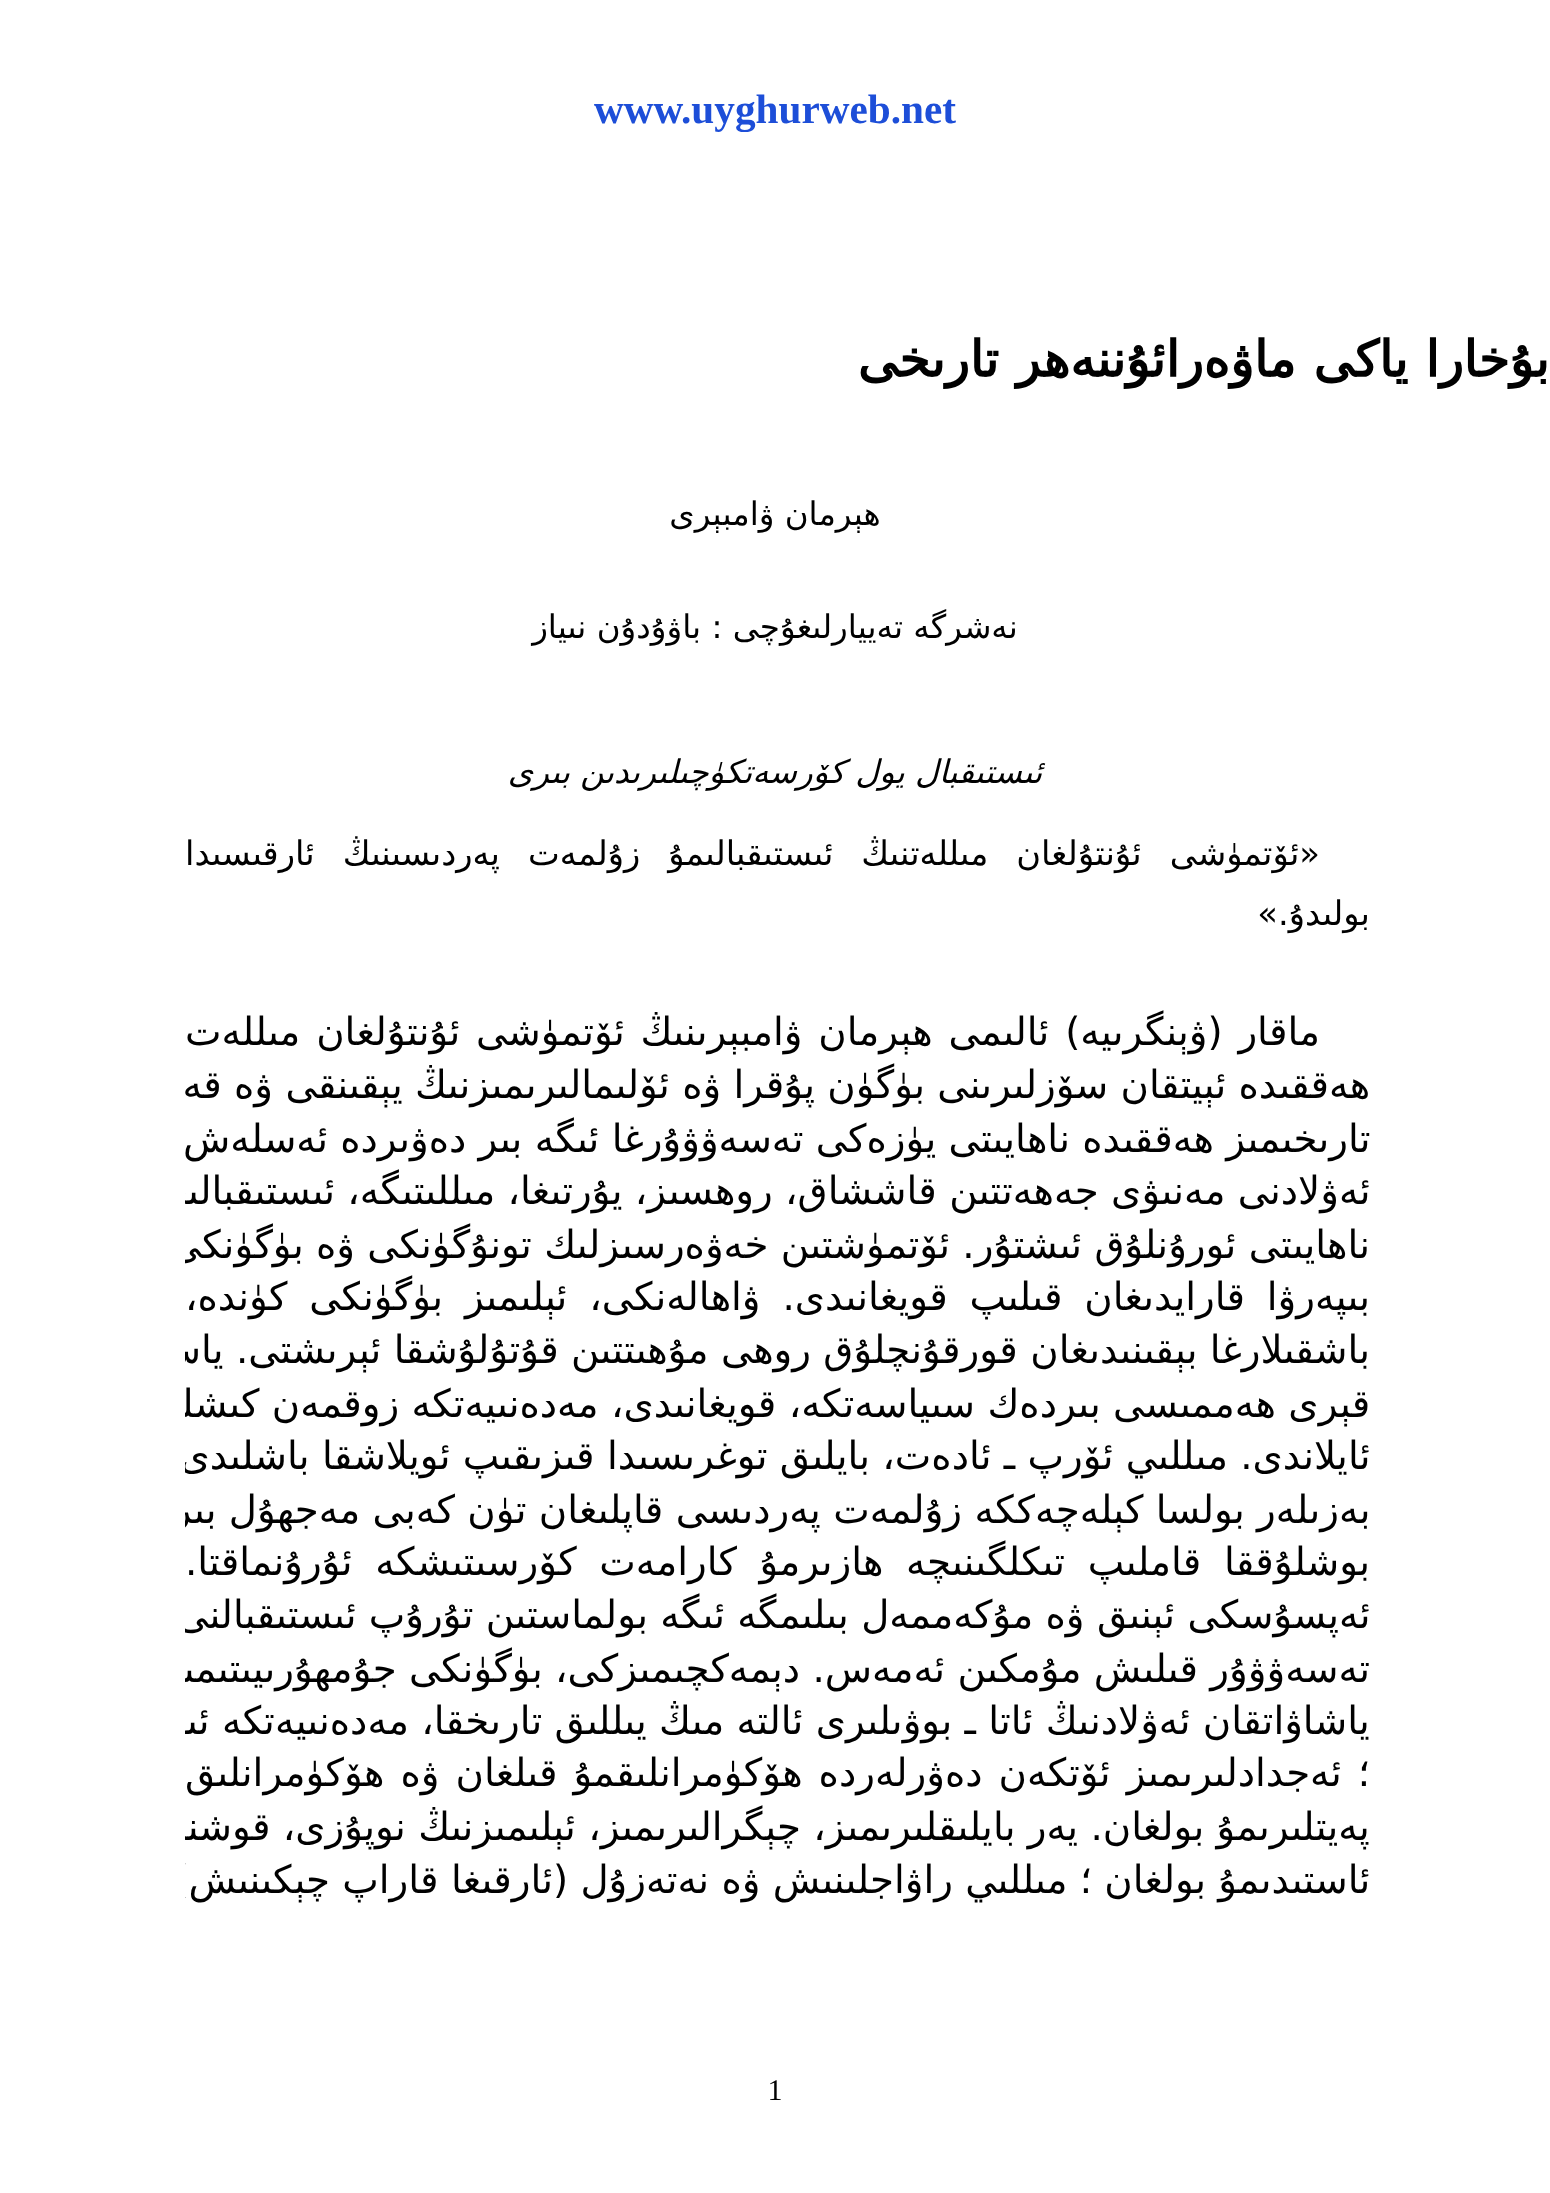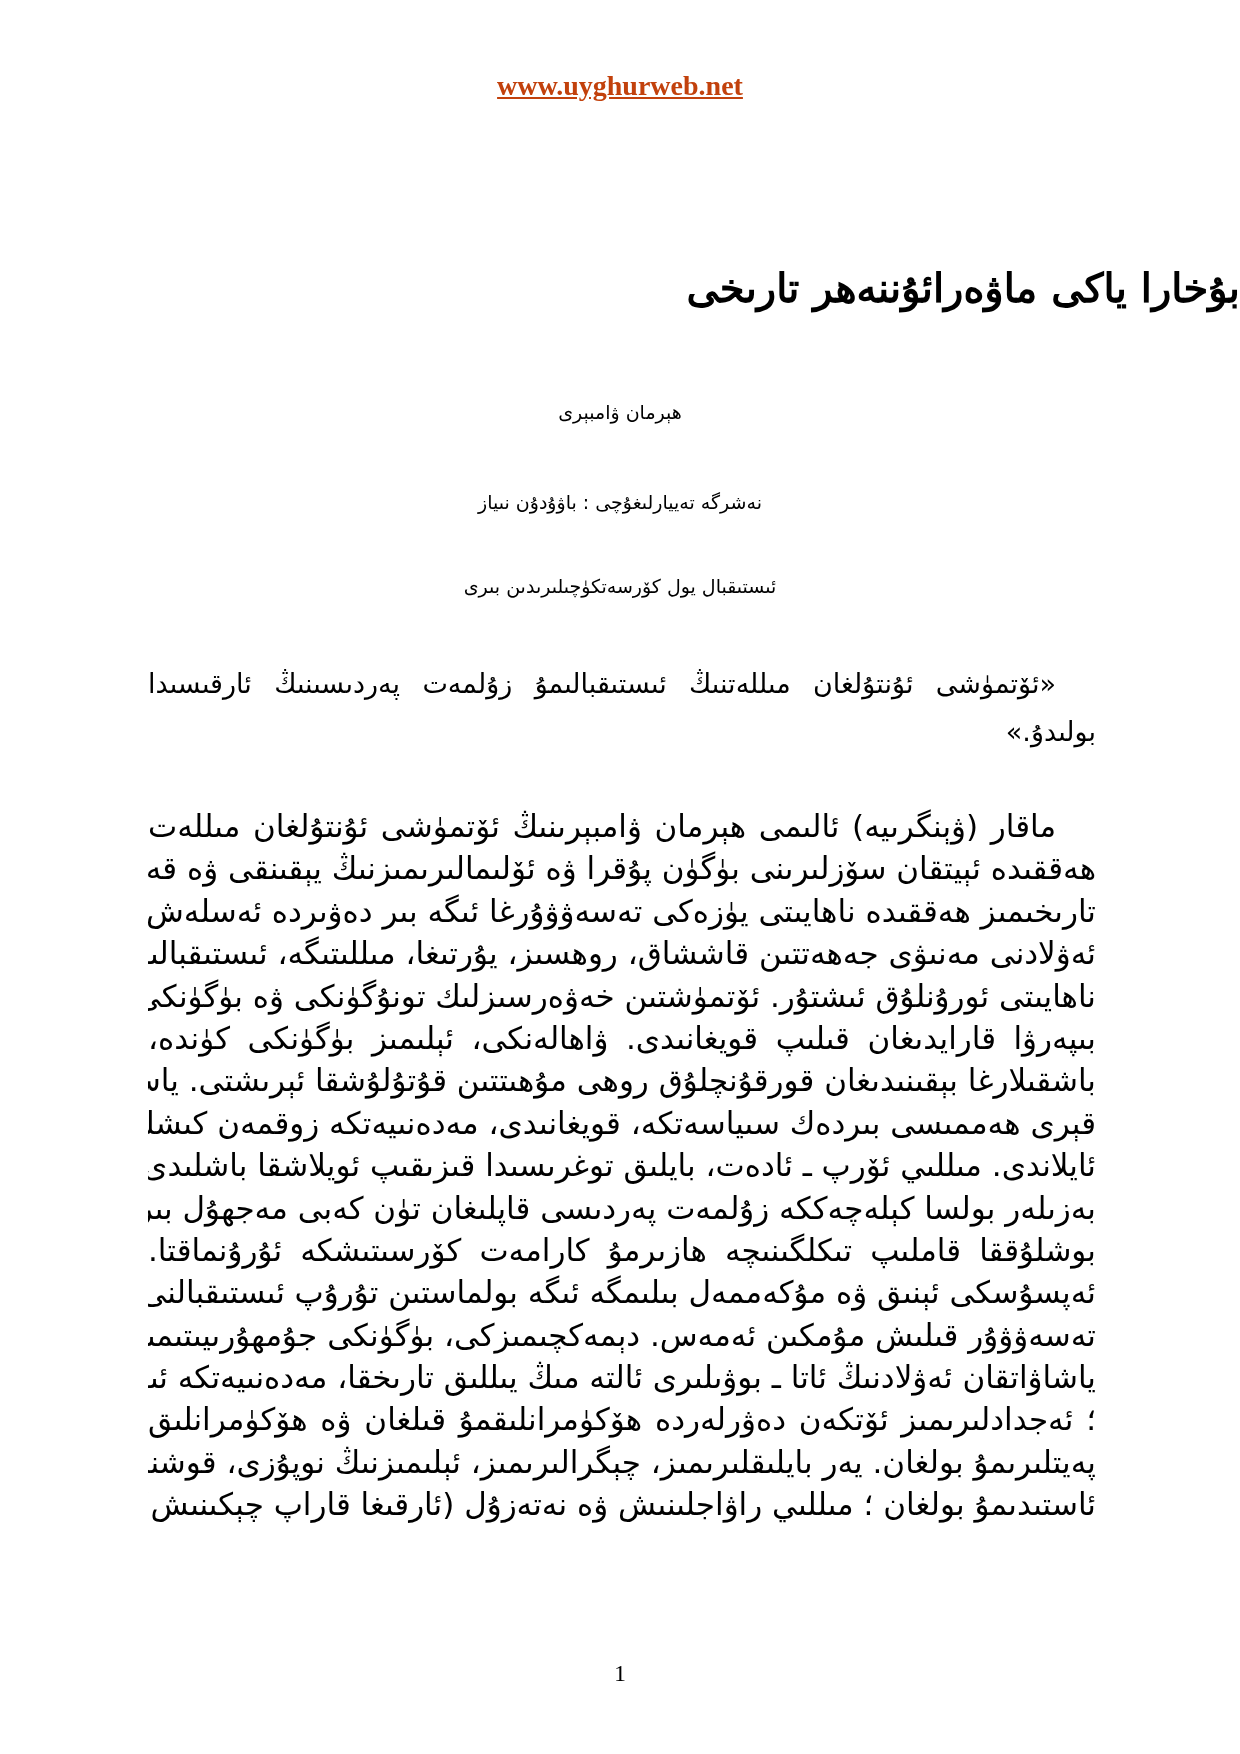--- a/index.html
+++ b/index.html
@@ -16,50 +16,49 @@
       font-family: "DejaVu Sans", sans-serif;
     }
     .site-url {
       position: absolute;
       top: 70px;
       left: 0;
       width: 1240px;
       text-align: center;
       font-family: "Liberation Serif", "DejaVu Serif", serif;
       font-weight: bold;
-      font-size: 28px;
-      color: #c2410c;
+      font-size: 33px;
+      color: #1d4ed8;
       letter-spacing: 0px;
-      text-decoration: underline;
     }
     .title {
       position: absolute;
       top: 258px;
       left: 0;
       width: 1240px;
       text-align: right;
       direction: rtl;
       font-family: "DejaVu Serif", serif;
       font-weight: bold;
       font-size: 40px;
       line-height: 60px;
     }
     .centered-line {
       position: absolute;
       left: 0;
       width: 1240px;
       text-align: center;
       direction: rtl;
       font-family: "DejaVu Sans", sans-serif;
-      font-size: 19px;
+      font-size: 26px;
       line-height: 44px;
     }
     .author { top: 390px; }
     .editor { top: 480px; }
-    .publisher { top: 564px; }
+    .publisher { top: 596px; font-style: italic; }
 
     .quote {
       position: absolute;
       top: 660px;
       left: 148px;
       width: 948px;
       direction: rtl;
       text-align: justify;
       text-align-last: right;
       font-family: "DejaVu Sans", sans-serif;

